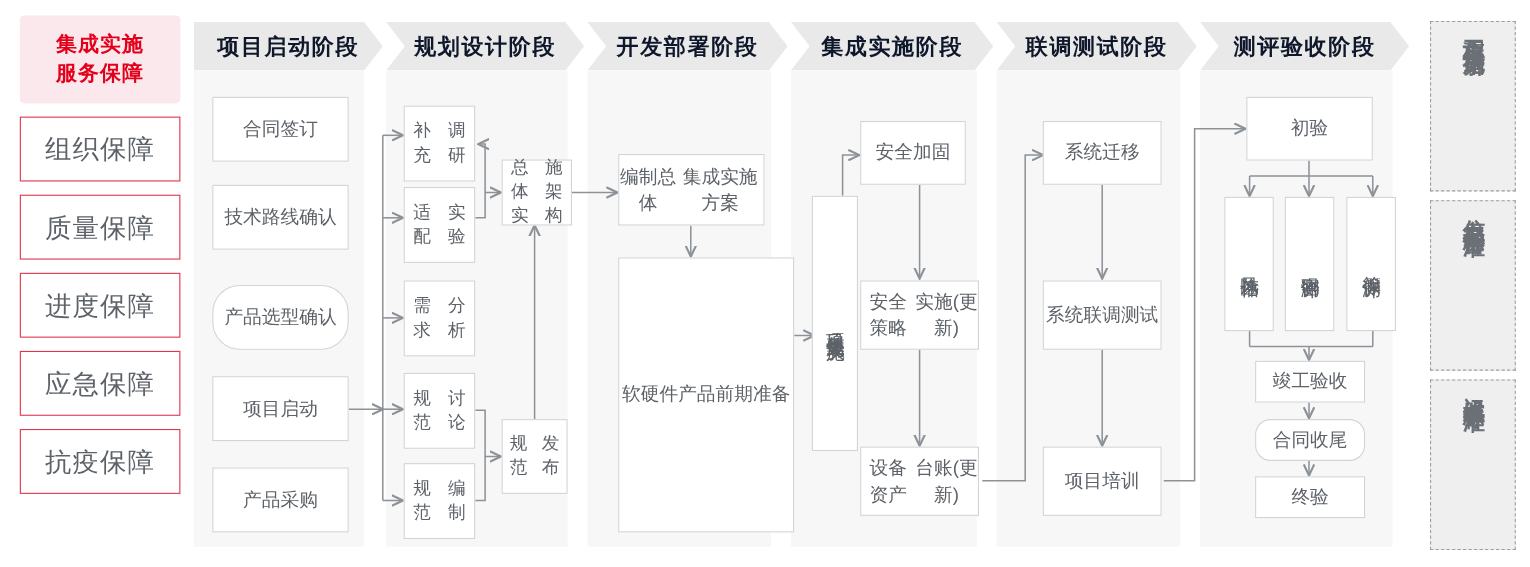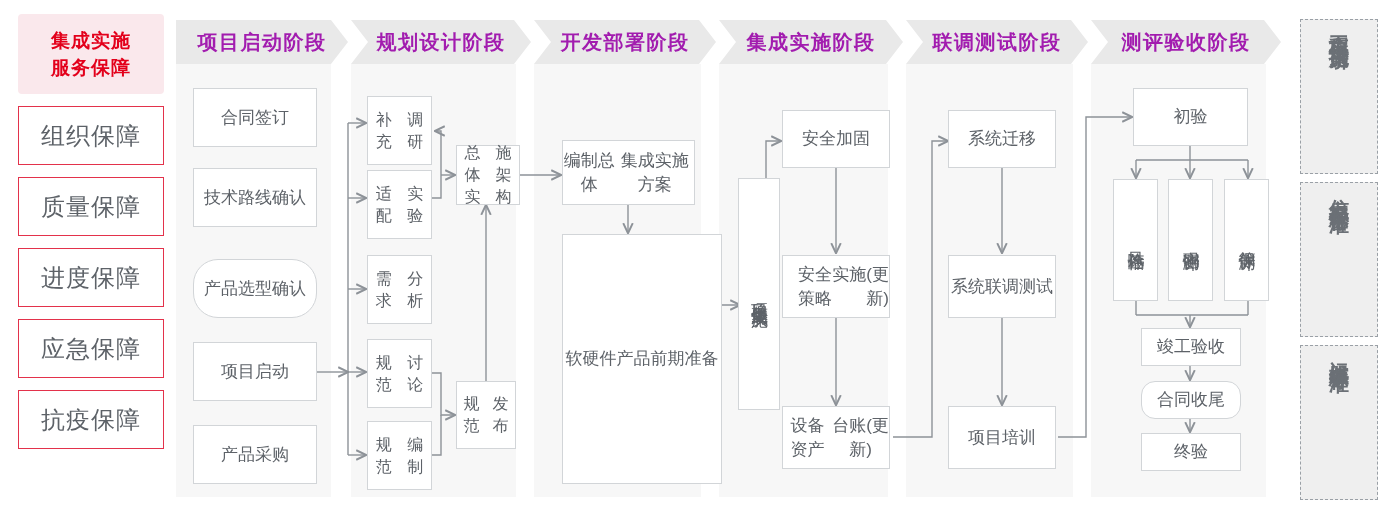--- a/index.html
+++ b/index.html
@@ -22,21 +22,21 @@
     background:#ffffff;border:1.5px solid #e3324b;
     display:flex;align-items:center;justify-content:center;
     font-size:24px;color:#5d6268;letter-spacing:1px;
   }
 
   
   .col{position:absolute;top:64px;background:#f7f7f7;}
   .hdr{
     position:absolute;top:20px;height:44px;background:#e9e9e9;
     display:flex;align-items:center;justify-content:center;
-    font-size:20px;font-weight:bold;color:#a21caf;letter-spacing:1.5px;
+    font-size:20px;font-weight:bold;color:#0f172a;letter-spacing:1.5px;
   }
   .hdr.notch{
     clip-path:polygon(0 0, calc(100% - 17px) 0, 100% 50%, calc(100% - 17px) 100%, 0 100%);
   }
   .hdr.notch2{
     clip-path:polygon(0 0, calc(100% - 17px) 0, 100% 50%, calc(100% - 17px) 100%, 0 100%, 17px 50%);
   }
 
   
   .bx{
@@ -190,22 +190,22 @@
   <div class="bx pre" style="left:562px;top:140px;width:133px;height:65px;">
       <span style="display:block">编制总体</span>
       <span style="display:block">集成实施方案</span>
     </div>
   <div class="bx pre" style="left:562px;top:234px;width:160px;height:250px;align-items:center;">
       <span style="display:block">软硬件产品</span>
       <span style="display:block">前期准备</span>
     </div>
 
   <div class="bx vert" style="left:738px;top:178px;width:42px;height:232px;">项目整体集成实施</div>
-  <div class="bx" style="left:782px;top:110px;width:108px;height:58px;">安全加固</div>
-  <div class="bx pre" style="left:782px;top:255px;width:108px;height:63px;text-align:right;">
+  <div class="bx" style="left:782px;top:110px;width:96px;height:58px;">安全加固</div>
+  <div class="bx pre" style="left:782px;top:255px;width:108px;height:63px;">
       <span style="display:block">安全策略</span>
       <span style="display:block">实施(更新)</span>
     </div>
   <div class="bx pre" style="left:782px;top:406px;width:108px;height:63px;">
       <span style="display:block">设备资产</span>
       <span style="display:block">台账(更新)</span>
     </div>
 
   <div class="bx" style="left:948px;top:110px;width:108px;height:58px;">系统迁移</div>
   <div class="bx pre" style="left:948px;top:255px;width:108px;height:63px;">

